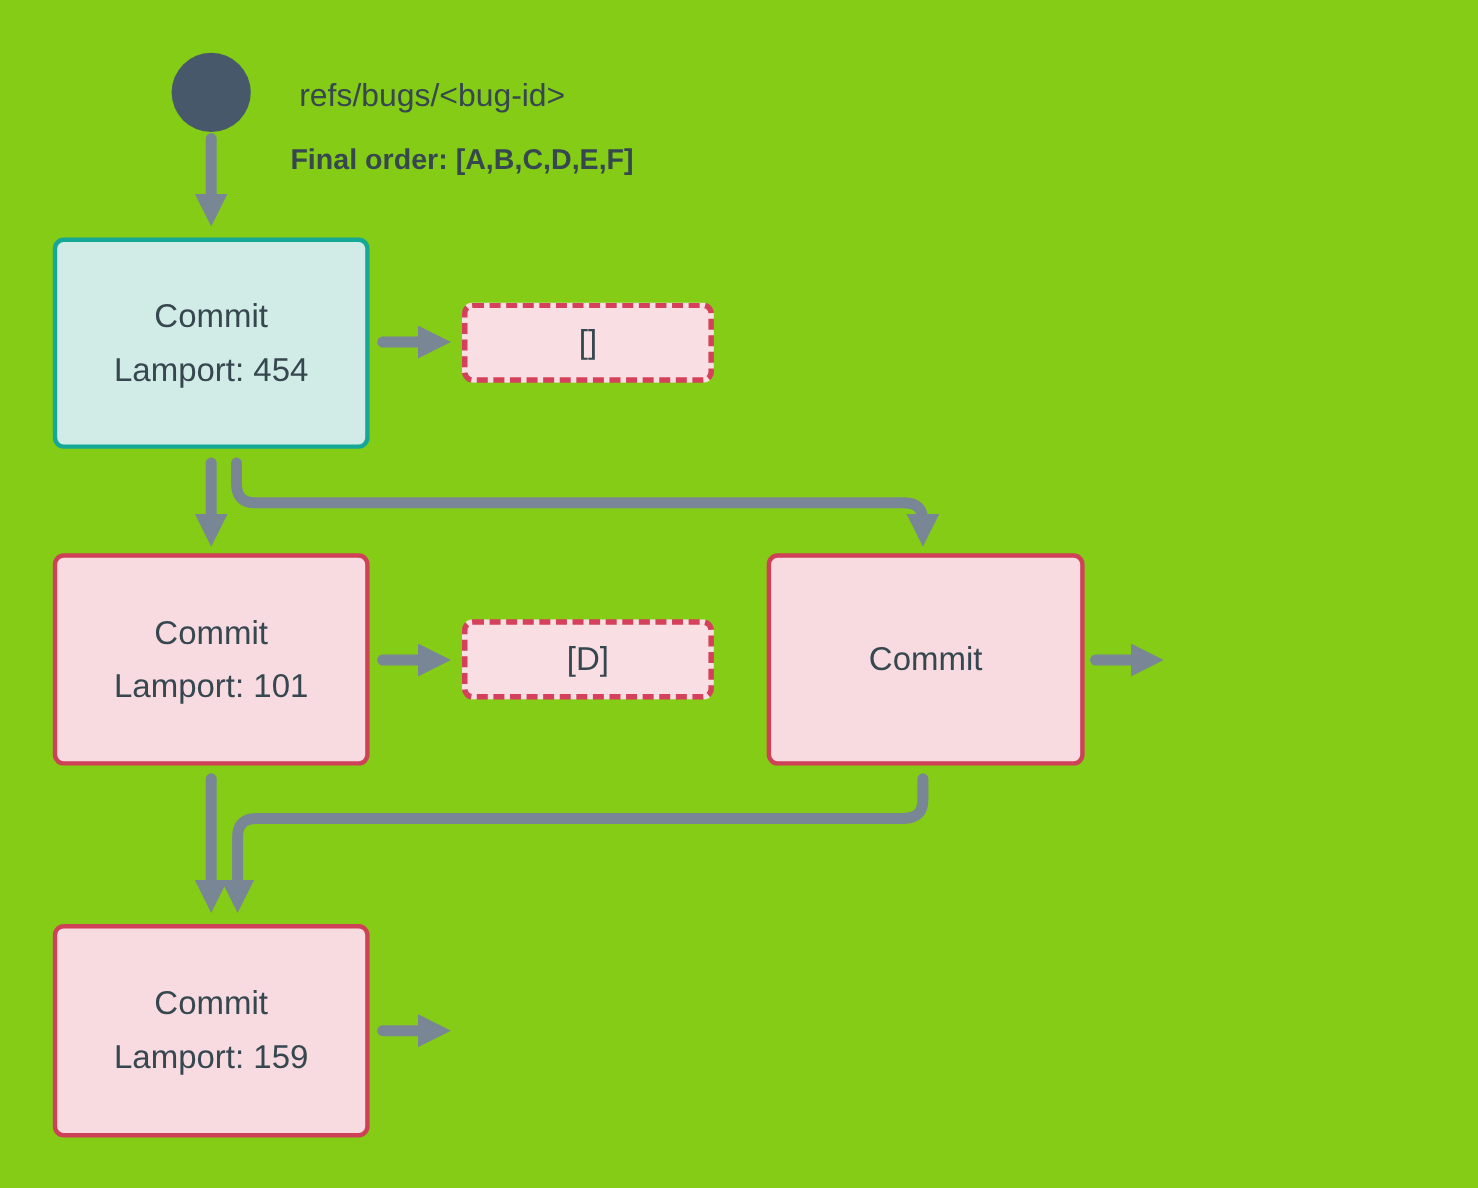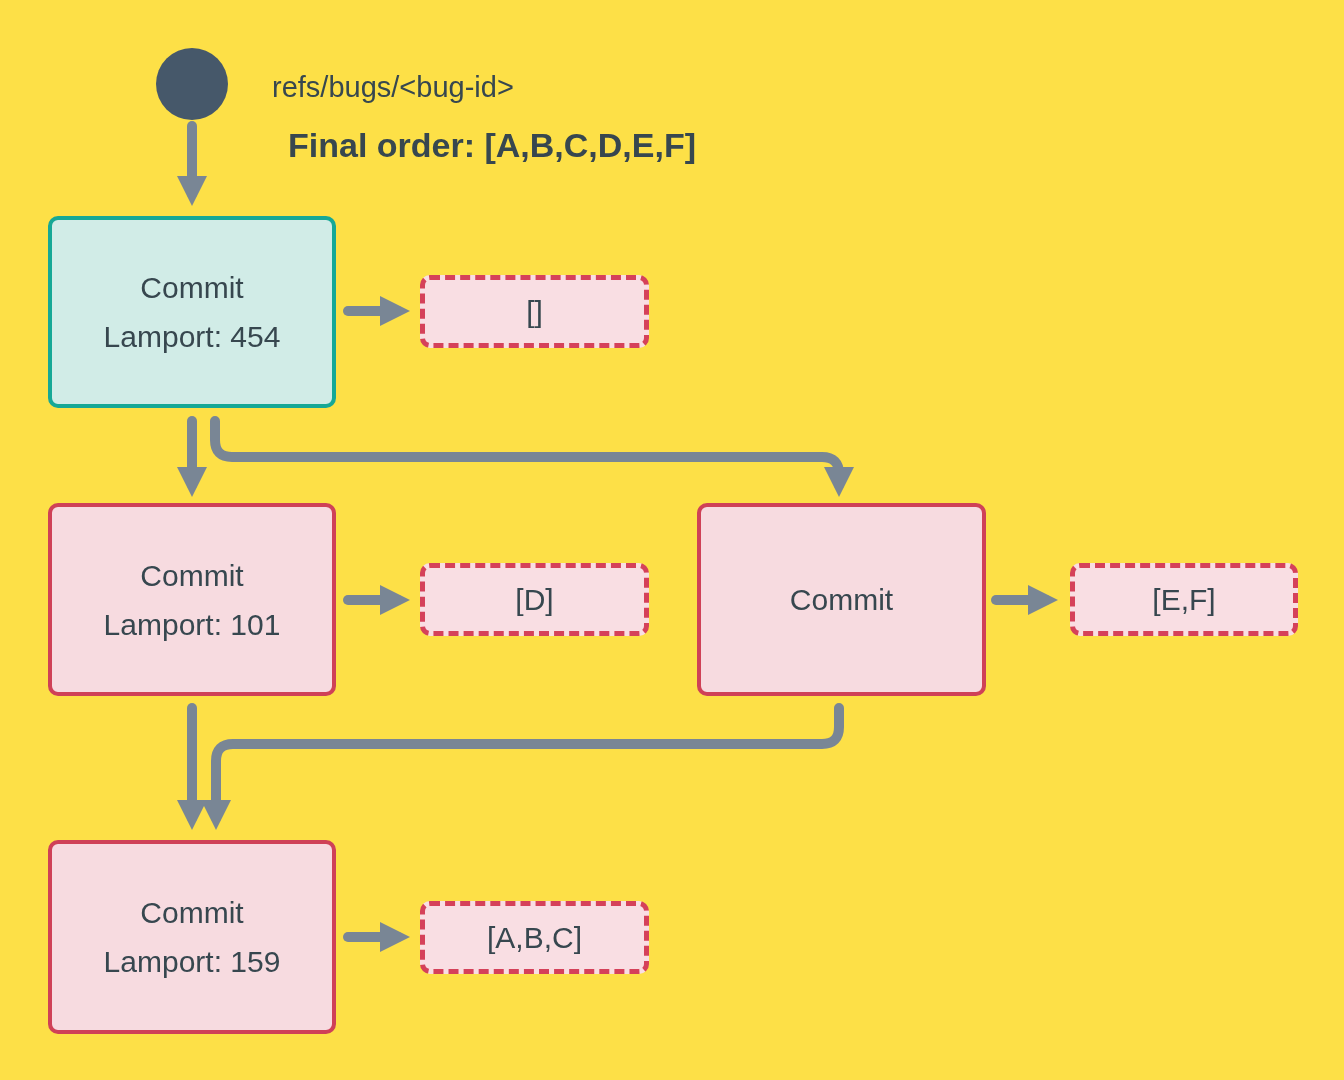--- a/index.html
+++ b/index.html
@@ -4,21 +4,21 @@
 <style>
   html, body {
     margin: 0;
     padding: 0;
     background: #eef1f5;
   }
   .canvas {
     position: relative;
     width: 1344px;
     height: 1080px;
-    background: #fde047;
+    background: #84cc16;
     font-family: "Liberation Sans", sans-serif;
     color: #37474f;
     overflow: hidden;
   }
   .arrow-layer {
     position: absolute;
     left: 0; top: 0;
     width: 1344px; height: 1080px;
     pointer-events: none;
   }
@@ -32,22 +32,22 @@
   .ref-label {
     position: absolute;
     left: 272px; top: 70px;
     font-size: 29px;
     line-height: 34px;
     color: #37474f;
     white-space: nowrap;
   }
   .final-order-label {
     position: absolute;
-    left: 288px; top: 127px;
-    font-size: 34px;
+    left: 264px; top: 127px;
+    font-size: 26px;
     line-height: 36px;
     font-weight: bold;
     color: #37474f;
     white-space: nowrap;
     text-align: center;
   }
   .commit-box {
     position: absolute;
     box-sizing: border-box;
     border-radius: 10px;
@@ -134,20 +134,14 @@
     <div>Commit</div>
     <div>Lamport: 159</div>
   </div>
 
   <div class="order-list list-0">
     <span>[]</span>
   </div>
   <div class="order-list list-1">
     <span>[D]</span>
   </div>
-  <div class="order-list list-2">
-    <span>[E,F]</span>
-  </div>
-  <div class="order-list list-3">
-    <span>[A,B,C]</span>
-  </div>
 
 </div>
 
 </body></html>

